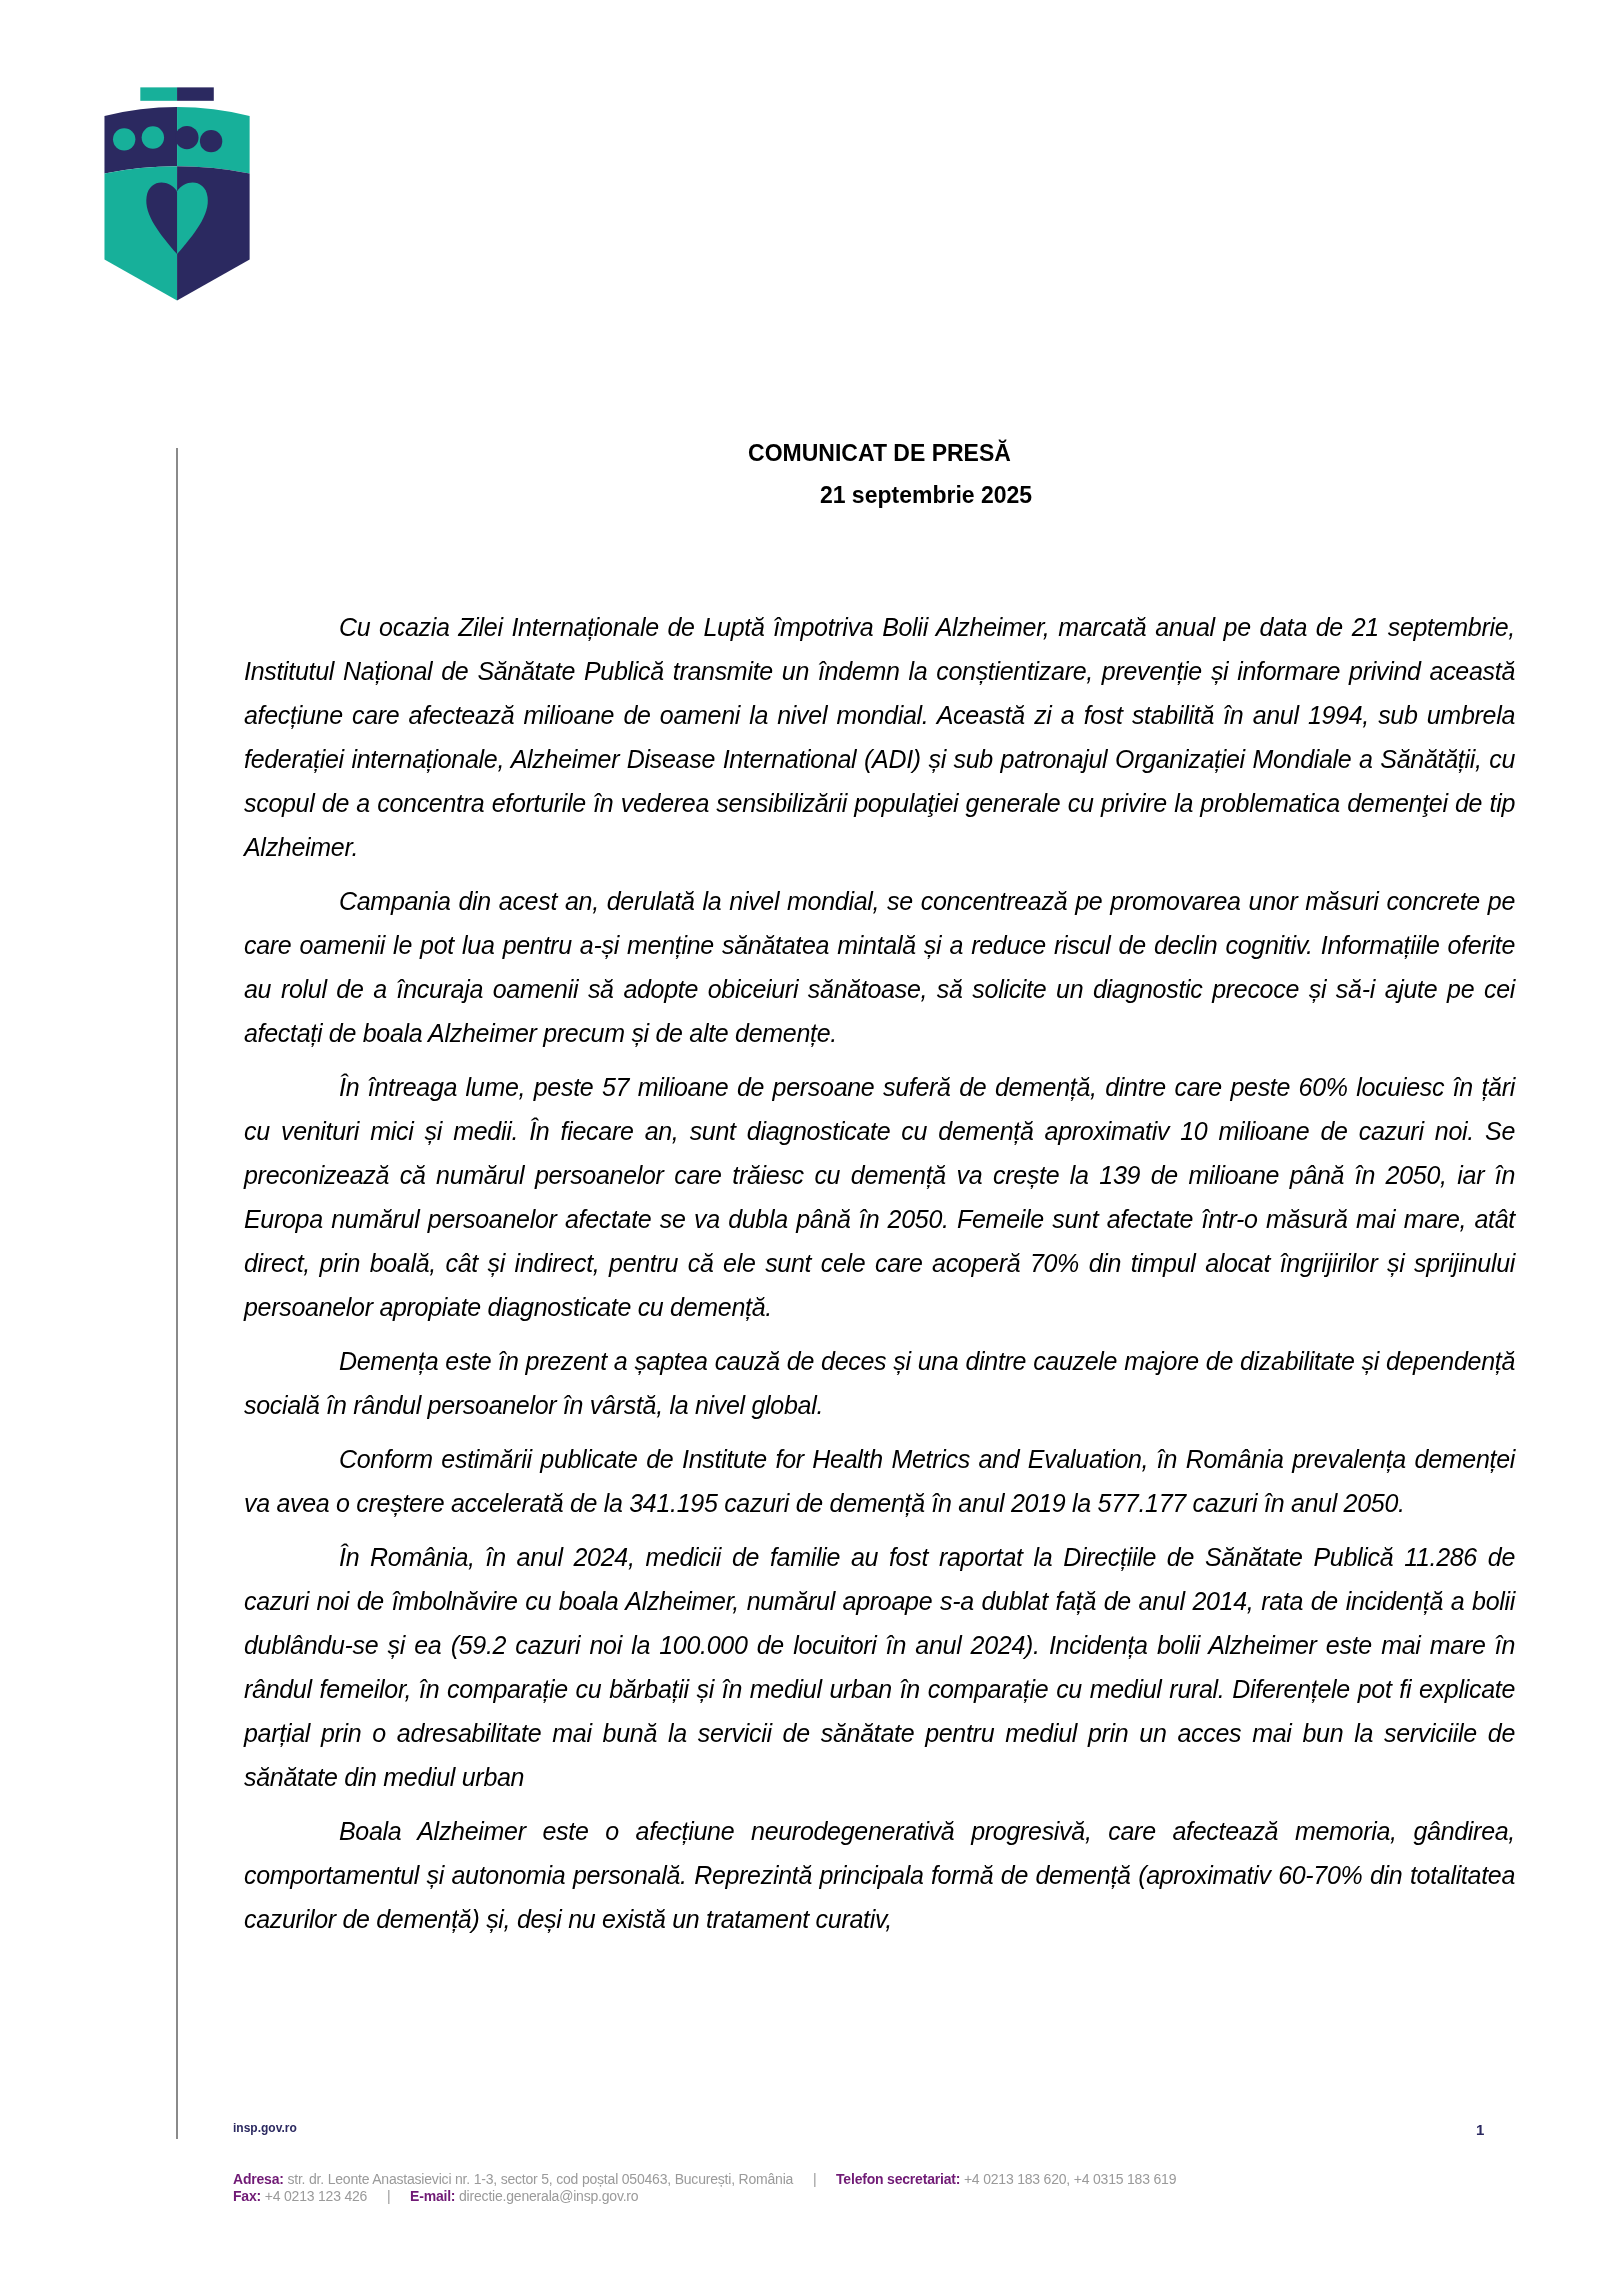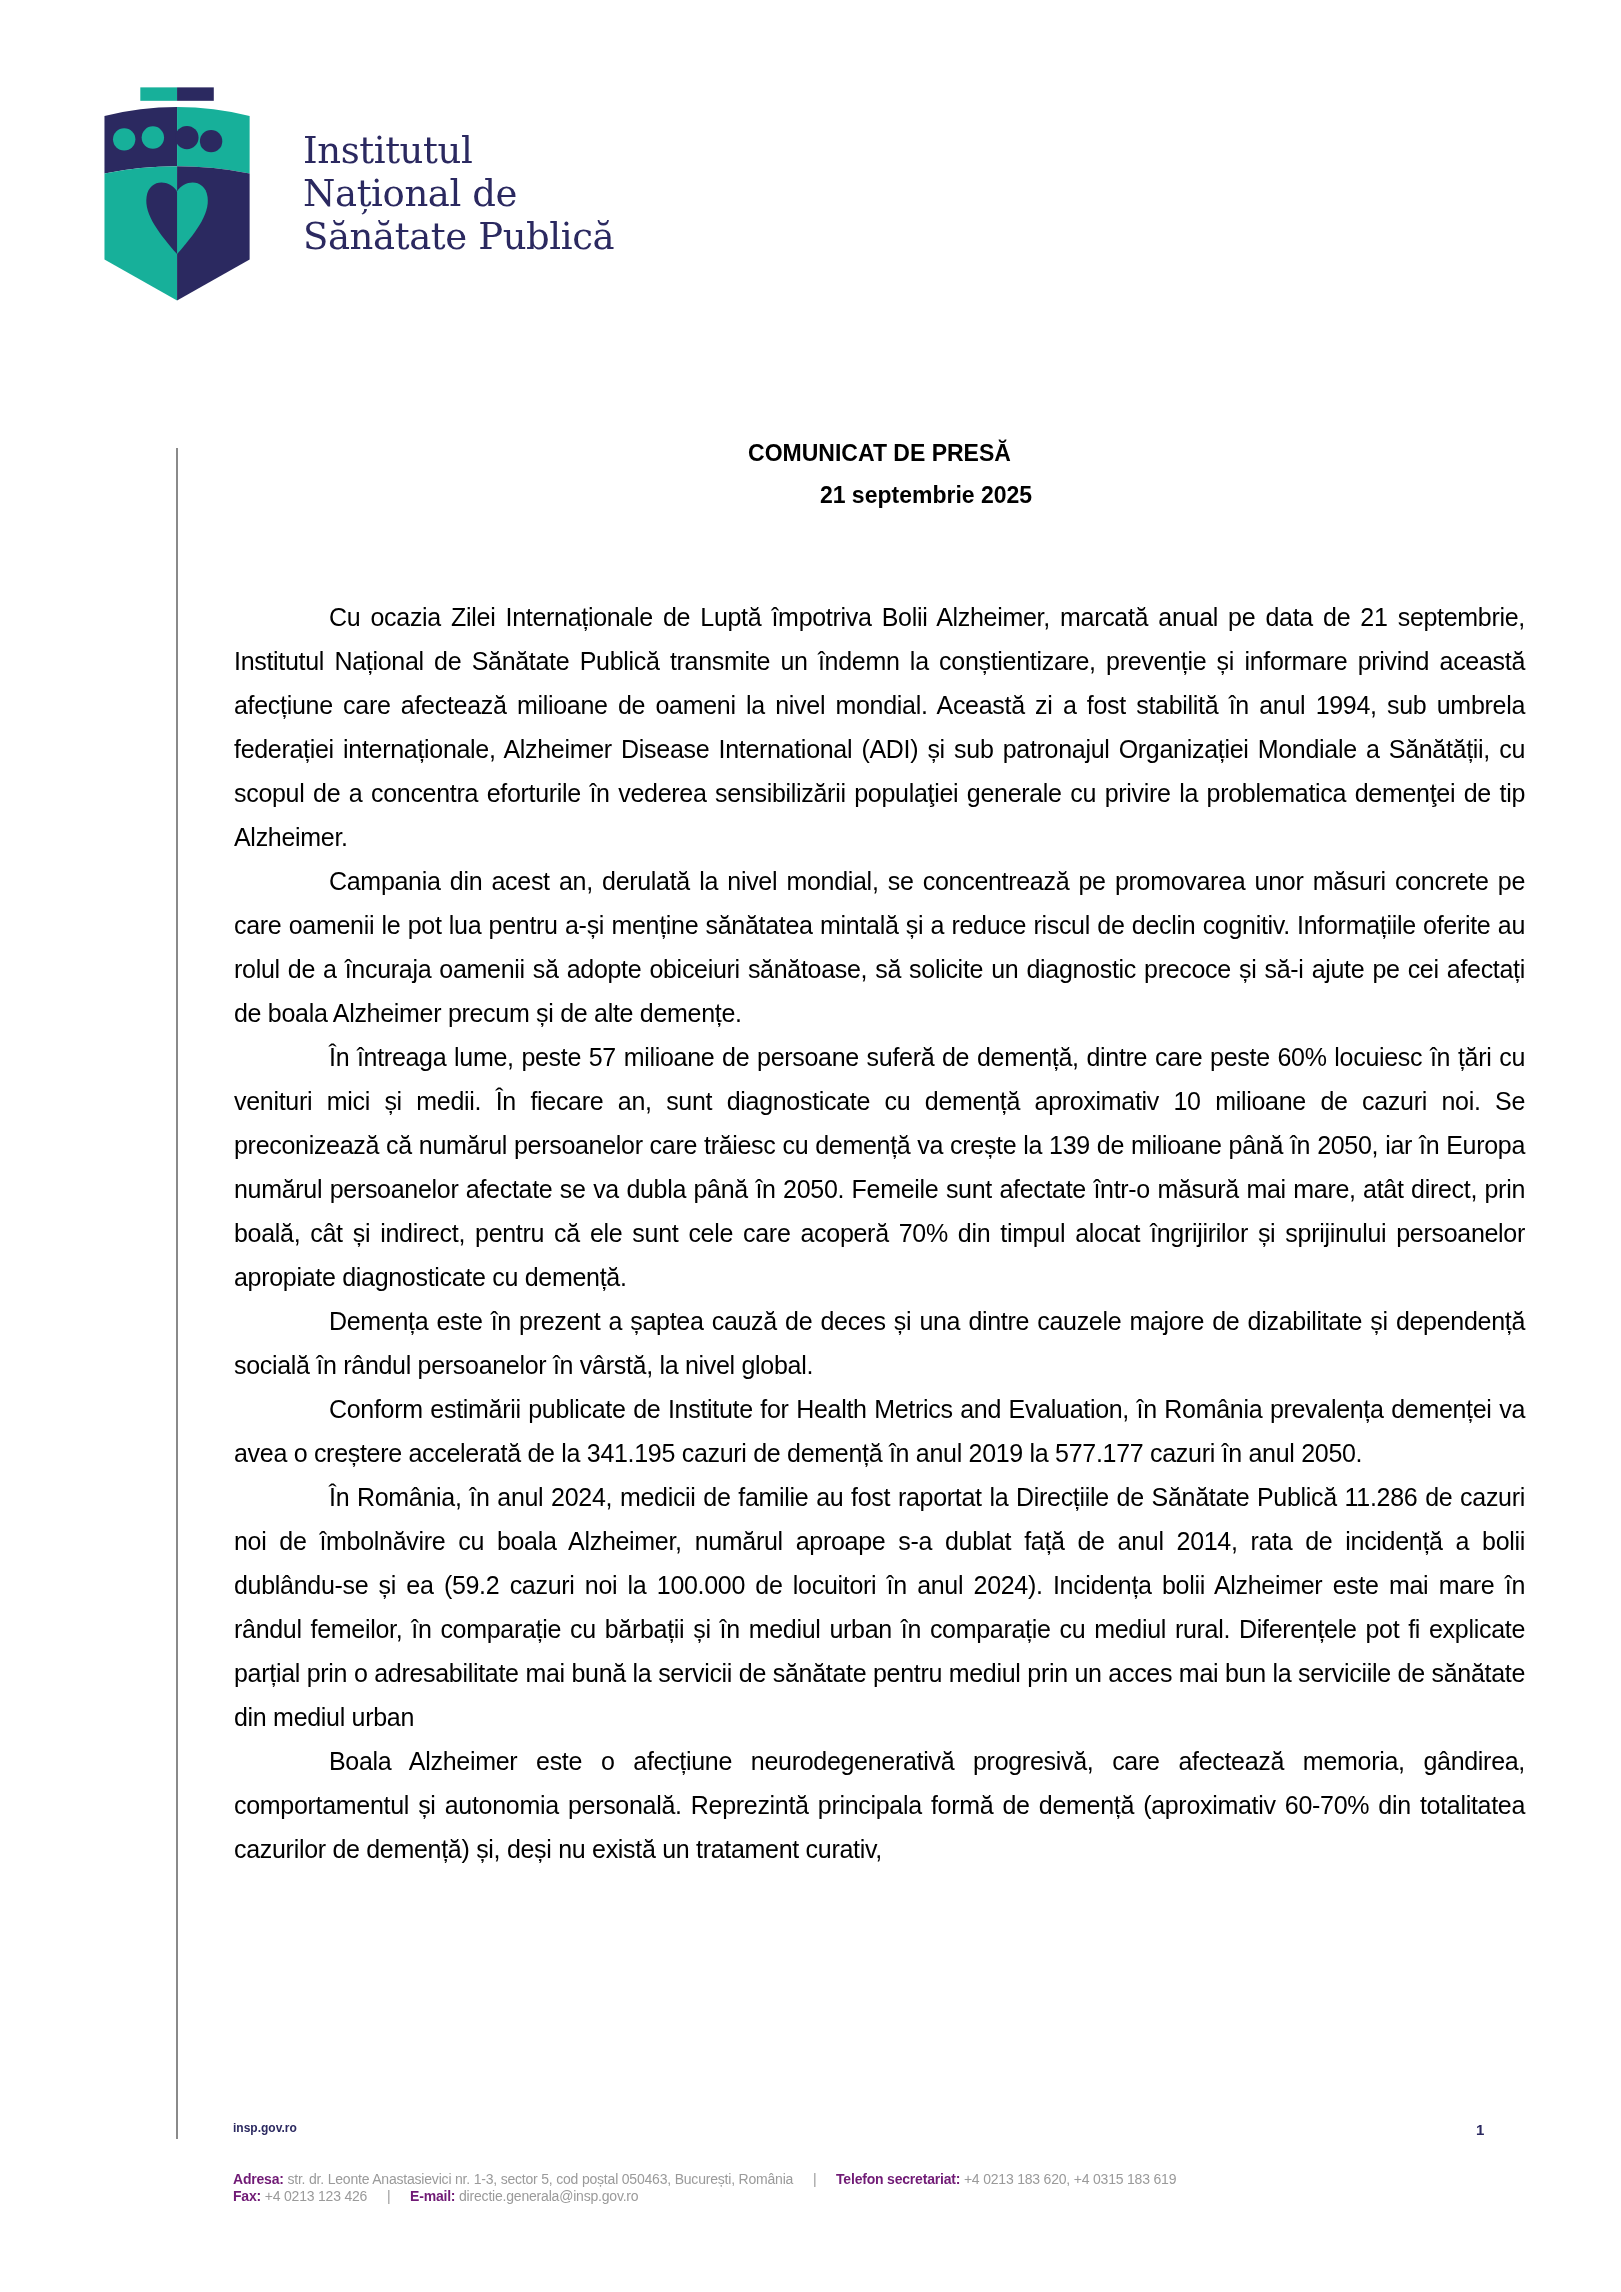--- a/index.html
+++ b/index.html
@@ -18,21 +18,21 @@
   .left-rule { position: absolute; left: 176px; top: 448px; width: 1.8px; height: 1691px; background: #8a8a8a; }
 
   
   .title-block { position: absolute; left: 234px; width: 1291px; top: 432px; text-align: center;
                  font-weight: bold; font-size: 23px; line-height: 42px; font-family: "Liberation Sans", sans-serif; }
   .title-block .t-date { padding-left: 93px; }
 
   
   .body-text { position: absolute; left: 234px; top: 595px; width: 1291px;
                font-size: 25px; line-height: 44px; text-align: justify; letter-spacing: -0.3px; word-spacing: 0px; }
-  .body-text p { margin: 0; text-indent: 95px; }
+  .body-text p { margin: 10px; text-indent: 95px; font-style: italic; }
 
   
   .footer-site { position: absolute; left: 233px; top: 2121px; font-size: 12px; font-weight: bold; color: #2b2960; }
   .footer-page { position: absolute; left: 1476px; top: 2121px; font-size: 15px; font-weight: bold; color: #2b2960; }
   .footer-line { position: absolute; left: 233px; font-size: 14px; color: #9a9a9a; white-space: nowrap; letter-spacing: -0.2px; }
   .footer-line b { font-weight: bold; color: #701a75; }
   .footer-line .sep { display: inline-block; margin: 0 16px; color: #9a9a9a; }
   .fl1 { top: 2171px; }
   .fl2 { top: 2188px; }
 </style>
@@ -57,25 +57,20 @@
 
       <circle cx="138" cy="156" r="12.5" fill="#17b09a"></circle>
       <circle cx="170" cy="154" r="12.5" fill="#17b09a"></circle>
       <circle cx="208" cy="154" r="13" fill="#2b2960"></circle>
       <circle cx="235" cy="158" r="12.5" fill="#2b2960"></circle>
 
       <path d="M197 214 C188 200 166 200 163 220 C160 240 178 262 197 284 Z" fill="#2b2960"></path>
 
       <path d="M197 214 C206 200 228 200 231 220 C234 240 216 262 197 284 Z" fill="#17b09a"></path>
     </svg>
-    <div class="logo-text">
-      <div>Institutul</div>
-      <div>Național de</div>
-      <div>Sănătate Publică</div>
-    </div>
   </div>
 
   <div class="left-rule"></div>
 
   <div class="title-block">
     <div>COMUNICAT DE PRESĂ</div>
     <div class="t-date">21 septembrie 2025</div>
   </div>
 
   <div class="body-text">

